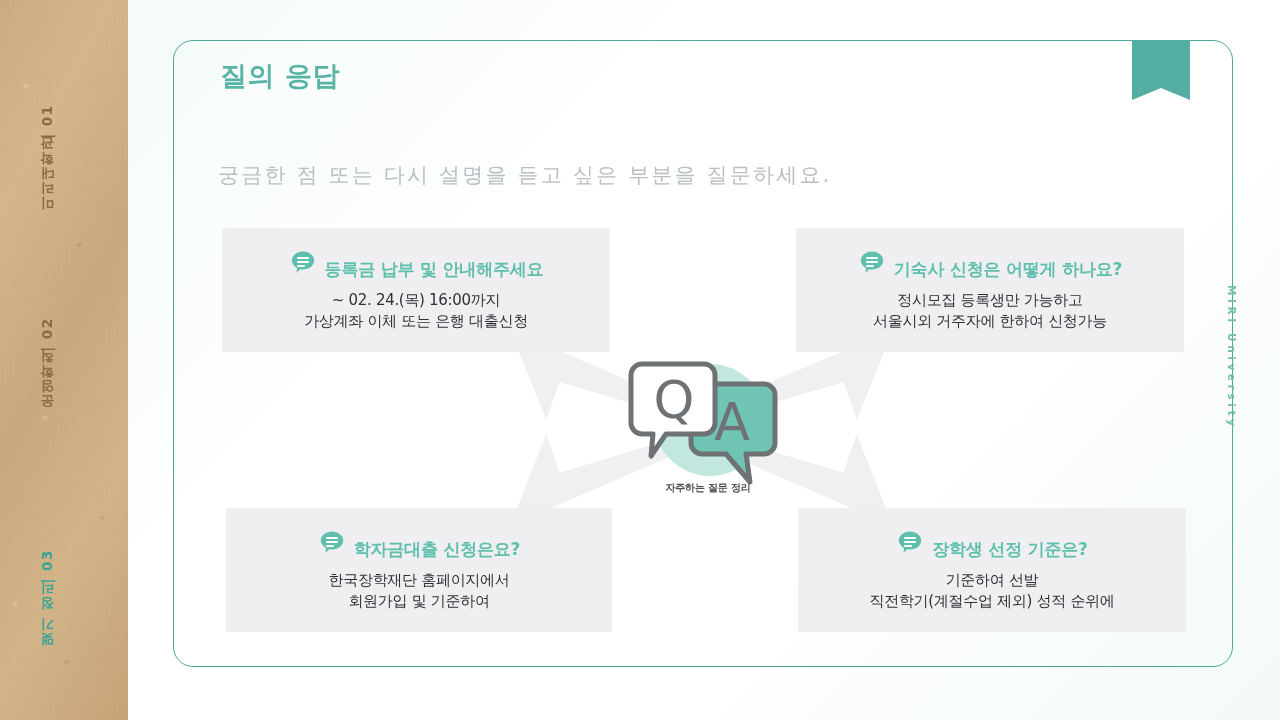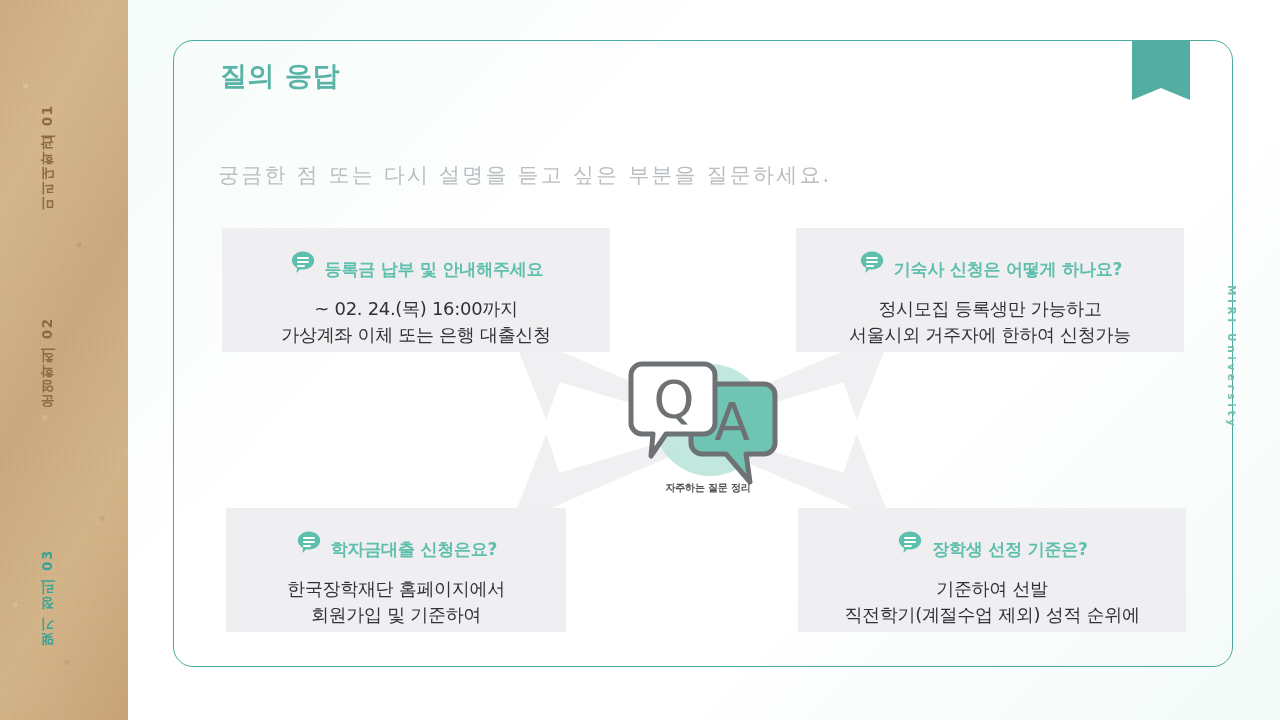--- a/index.html
+++ b/index.html
@@ -146,42 +146,42 @@
 
   
   .faq-card {
     position: absolute;
     background: #efeff1;
     padding: 0;
     box-sizing: border-box;
   }
   #card-tl { left: 94px;  top: 228px; width: 388px; height: 124px; }
   #card-tr { left: 668px; top: 228px; width: 388px; height: 124px; }
-  #card-bl { left: 98px;  top: 508px; width: 340px; height: 124px; }
+  #card-bl { left: 98px;  top: 508px; width: 386px; height: 124px; }
   #card-br { left: 670px; top: 508px; width: 388px; height: 124px; }
 
   .card-head {
     display: flex;
     align-items: flex-end;
     justify-content: center;
     gap: 8px;
     margin-top: 21px;
   }
   .bubble-icon { flex: 0 0 auto; display: block; }
   .card-q {
     font-size: 17px;
     font-weight: 800;
     color: #5ebfad;
     letter-spacing: -0.2px;
     white-space: nowrap;
   }
   .card-a {
-    margin-top: 15px;
+    margin-top: 9px;
     text-align: center;
-    font-size: 18px;
+    font-size: 15px;
     line-height: 1.42;
     color: #2f3134;
     font-weight: 500;
     letter-spacing: -0.3px;
   }
   .card-a div { white-space: nowrap; }
 
   
   .connector {
     position: absolute;

